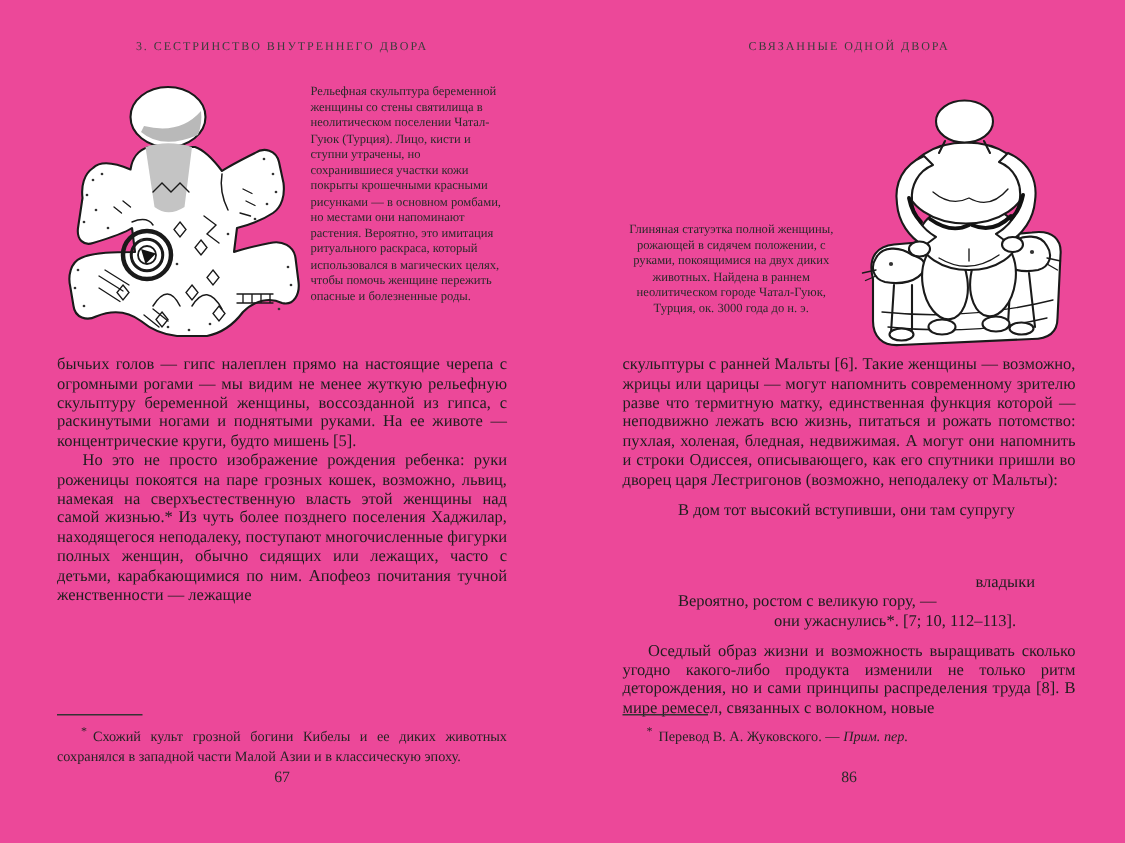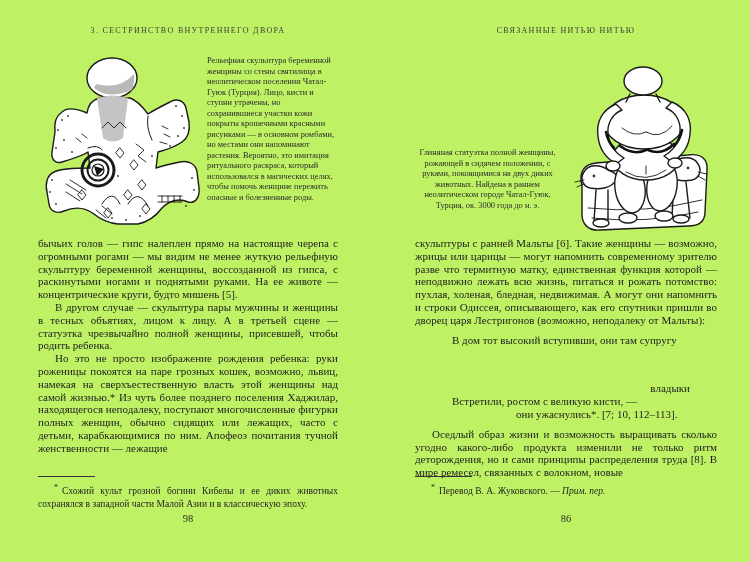--- a/index.html
+++ b/index.html
@@ -1,16 +1,16 @@
 <!DOCTYPE html>
 <html lang="ru"><head>
 <meta charset="utf-8">
 <style>
   html,body{margin:0;padding:0;background:#fdfdfd;}
-  #page{position:relative;width:750px;height:562px;background:#bef264;overflow:hidden;
+  #page{position:relative;width:750px;height:562px;background:#ec4899;overflow:hidden;
         font-family:"Liberation Serif","DejaVu Serif",serif;color:#222;}
   .running-head{position:absolute;top:26px;font-size:8px;letter-spacing:1.3px;
         color:#3c3c3c;text-align:center;white-space:nowrap;}
   .rh-left{left:38px;width:300px;}
   .rh-right{left:415px;width:302px;}
   .illus{position:absolute;}
   .caption{position:absolute;font-size:8.4px;line-height:10.5px;color:#2a2a2a;}
   .cap-left{left:207px;top:56px;width:130px;text-align:left;}
   .cap-right{left:416px;top:148px;width:143px;text-align:center;}
   .body-col{position:absolute;top:237px;font-size:11px;line-height:12.8px;
@@ -39,21 +39,21 @@
   svg .thin{fill:none;stroke:#1a1a1a;stroke-width:0.9;stroke-linecap:round;}
   svg .bold{fill:none;stroke:#111;stroke-width:2.6;stroke-linecap:round;}
   svg .dot{fill:#333;}
 </style>
 </head>
 <body>
 
 <div id="page">
 
   <div class="running-head rh-left">3. СЕСТРИНСТВО ВНУТРЕННЕГО ДВОРА</div>
-  <div class="running-head rh-right">СВЯЗАННЫЕ НИТЬЮ НИТЬЮ</div>
+  <div class="running-head rh-right">СВЯЗАННЫЕ ОДНОЙ ДВОРА</div>
 
   <div class="illus" style="left:42px;top:56px;">
     <svg width="161" height="181" viewBox="0 0 161 181">
 
       <path class="wh" d="M57,42 C50,44 46,50 45,57
         C38,54 26,50 20,56 C14,60 12,68 13,76 L10,96
         C9,104 14,108 20,106 C30,103 40,100 46,96
         L48,112 C36,112 20,112 12,116 C5,119 3,128 5,136 L7,148
         C8,156 16,158 22,155 C34,150 44,152 52,158
         C58,163 66,167 76,168 L96,168
@@ -177,45 +177,44 @@
       <path class="bold" d="M120,64 Q118,74 112,80"></path>
       <path class="thin" d="M64,106 Q84,118 104,104"></path>
       <path class="thin" d="M84,100 L84,108"></path>
     </svg>
   </div>
 
   <div class="caption cap-right">Глиняная статуэтка полной женщины, рожающей в сидячем положении, с руками, покоящимися на двух диких животных. Найдена в раннем неолитическом городе Чатал-Гуюк, Турция, ок. 3000 года до н. э.</div>
 
   <div class="body-col bc-left">
     <p class="para">бычьих голов — гипс налеплен прямо на настоящие черепа с огромными рогами — мы видим не менее жуткую рельефную скульптуру беременной женщины, воссозданной из гипса, с раскинутыми ногами и поднятыми руками. На ее животе — концентрические круги, будто мишень [5].</p>
-    <p class="para indent">В другом случае — скульптура пары мужчины и женщины в тесных объятиях, лицом к лицу. А в третьей сцене — статуэтка чрезвычайно полной женщины, присевшей, чтобы родить ребенка.</p>
     <p class="para indent">Но это не просто изображение рождения ребенка: руки роженицы покоятся на паре грозных кошек, возможно, львиц, намекая на сверхъестественную власть этой женщины над самой жизнью.* Из чуть более позднего поселения Хаджилар, находящегося неподалеку, поступают многочисленные фигурки полных женщин, обычно сидящих или лежащих, часто с детьми, карабкающимися по ним. Апофеоз почитания тучной женственности — лежащие</p>
   </div>
 
   <div class="body-col bc-right">
     <p class="para">скульптуры с ранней Мальты [6]. Такие женщины — возможно, жрицы или царицы — могут напомнить современному зрителю разве что термитную матку, единственная функция которой — неподвижно лежать всю жизнь, питаться и рожать потомство: пухлая, холеная, бледная, недвижимая. А могут они напомнить и строки Одиссея, описывающего, как его спутники пришли во дворец царя Лестригонов (возможно, неподалеку от Мальты):</p>
     <div class="verse">
       <div class="v1">В дом тот высокий вступивши, они там супругу</div>
       <div class="v2">владыки</div>
-      <div class="v3">Встретили, ростом с великую кисти, —</div>
+      <div class="v3">Вероятно, ростом с великую гору, —</div>
       <div class="v4">они ужаснулись*. [7; 10, 112–113].</div>
     </div>
     <p class="para indent after-verse">Оседлый образ жизни и возможность выращивать сколько угодно какого-либо продукта изменили не только ритм деторождения, но и сами принципы распределения труда [8]. В мире ремесел, связанных с волокном, новые</p>
   </div>
 
   <div class="footnote fn-right">
     <div class="fn-rule"></div>
     <div class="fn-text">
       <span class="fn-marker">*</span><span>Перевод В. А. Жуковского. — </span><span class="fn-italic">Прим. пер.</span>
     </div>
   </div>
 
   <div class="footnote fn-left">
     <div class="fn-rule"></div>
     <div class="fn-text">
       <span class="fn-marker">*</span><span>Схожий культ грозной богини Кибелы и ее диких животных сохранялся в западной части Малой Азии и в классическую эпоху.</span>
     </div>
   </div>
 
-  <div class="page-num pn-left">98</div>
+  <div class="page-num pn-left">67</div>
   <div class="page-num pn-right">86</div>
 
 </div>
 
 </body></html>

